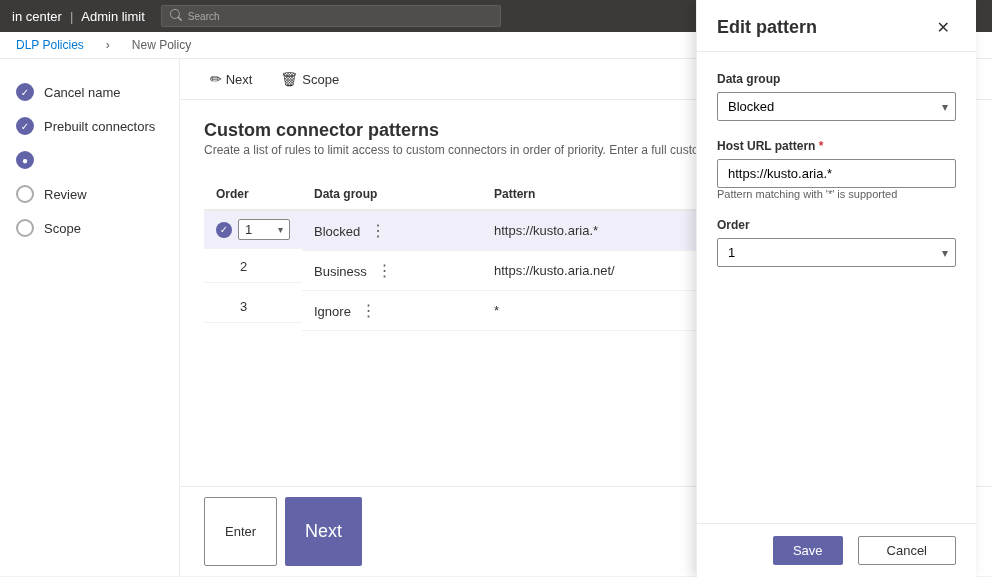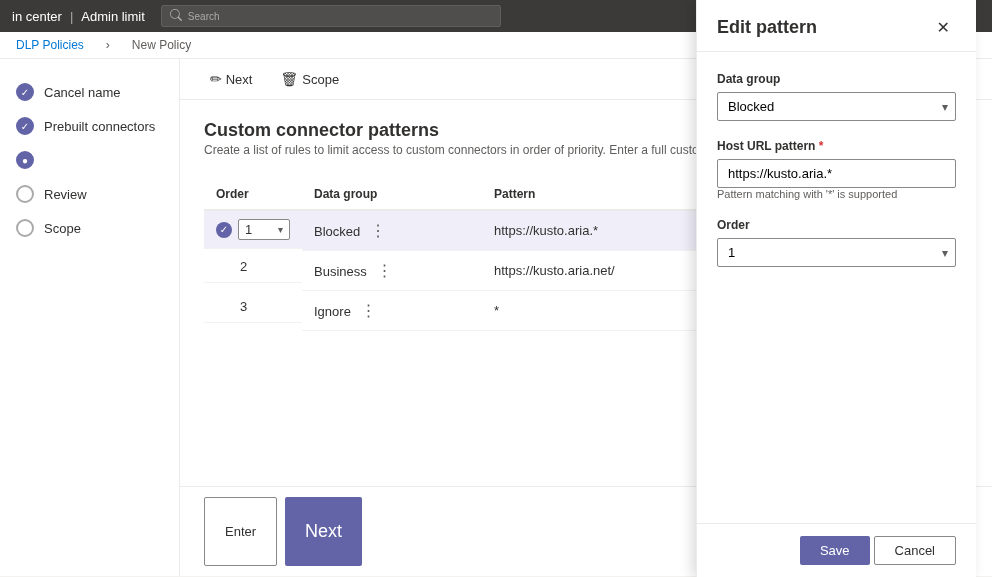--- a/index.html
+++ b/index.html
@@ -319,36 +319,36 @@
     }
     .field-hint {
       font-size: 11px;
       color: #605e5c;
     }
     .panel-footer {
       padding: 12px 20px;
       border-top: 1px solid #edebe9;
       display: flex;
       justify-content: flex-end;
-      gap: 4px;
+      gap: 15px;
     }
     .btn-save {
       background: #6264a7;
       color: #fff;
       border: none;
       padding: 6px 20px;
       border-radius: 2px;
       cursor: pointer;
       font-size: 13px;
     }
     .btn-cancel {
       background: #fff;
       color: #323130;
       border: 1px solid #8a8886;
-      padding: 6px 20px;
+      padding: 6px 28px;
       border-radius: 2px;
       cursor: pointer;
       font-size: 13px;
     }
   </style>
 </head>
 <body>
 
 <div class="top-nav">
   <span class="top-nav-title">in center</span>

